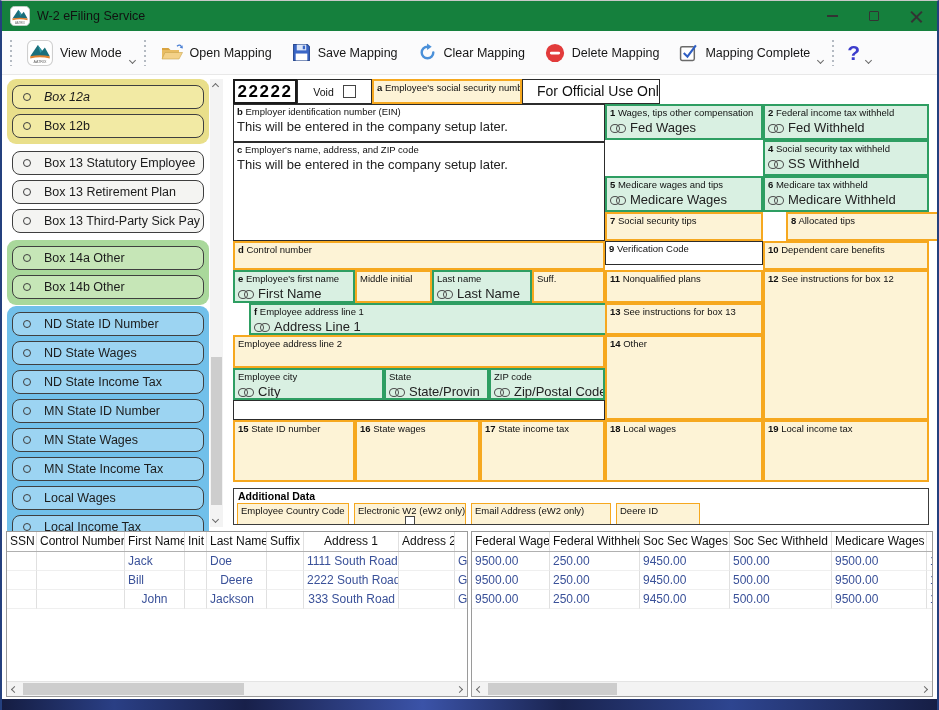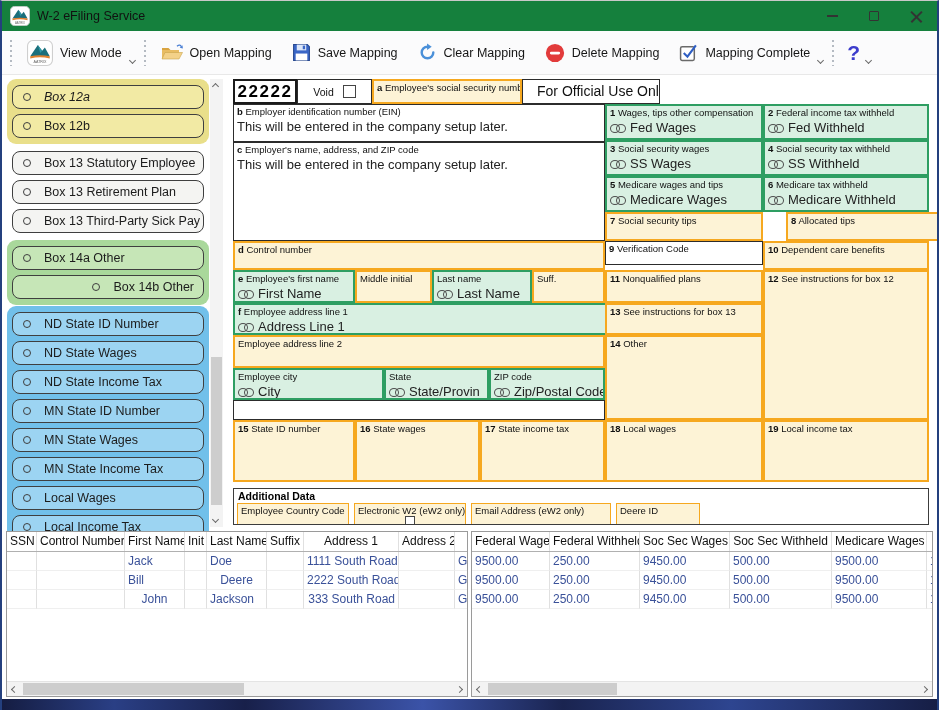--- a/index.html
+++ b/index.html
@@ -196,21 +196,21 @@
             <div class="sb-item" style="background: rgb(244, 244, 242);">
               <span class="sb-circle"></span>
               <span class="sb-label">Box 13 Third-Party Sick Pay</span>
             </div>
           </div>
           <div class="sb-group" style="background: rgb(169, 216, 155);">
             <div class="sb-item" style="background: rgb(198, 230, 183);">
               <span class="sb-circle"></span>
               <span class="sb-label">Box 14a Other</span>
             </div>
-            <div class="sb-item" style="background: rgb(198, 230, 183); justify-content: flex-end;">
+            <div class="sb-item" style="background: rgb(198, 230, 183);">
               <span class="sb-circle"></span>
               <span class="sb-label">Box 14b Other</span>
             </div>
           </div>
           <div class="sb-group" style="background: rgb(113, 192, 234);">
             <div class="sb-item" style="background: rgb(156, 212, 242);">
               <span class="sb-circle"></span>
               <span class="sb-label">ND State ID Number</span>
             </div>
             <div class="sb-item" style="background: rgb(156, 212, 242);">
@@ -297,21 +297,21 @@
         <div class="fl"><span>Last name</span></div>
         <div class="fv">
             <span class="chain"></span>
             <span>Last Name</span>
           </div>
       </div>
       <div class="fb yellow" style="left:304px;top:193px;width:73px;height:33px">
         <div class="fl"><span>Suff.</span></div>
       </div>
 
-      <div class="fb green" style="left:5px;top:226px;width:432px;height:32px">
+      <div class="fb green" style="left:21px;top:226px;width:432px;height:32px">
         <div class="fl"><b>f</b> <span>Employee address line 1</span></div>
         <div class="fv">
             <span class="chain"></span>
             <span>Address Line 1</span>
           </div>
       </div>
       <div class="fb yellow" style="left:5px;top:258px;width:372px;height:33px">
         <div class="fl"><span>Employee address line 2</span></div>
       </div>
       <div class="fb green" style="left:5px;top:291px;width:151px;height:32px">
@@ -342,27 +342,20 @@
         <div class="fv">
             <span class="chain"></span>
             <span>Fed Wages</span>
           </div>
       </div>
       <div class="fb green" style="left:535px;top:27px;width:166px;height:36px">
         <div class="fl"><b>2</b> <span>Federal income tax withheld</span></div>
         <div class="fv">
             <span class="chain"></span>
             <span>Fed Withheld</span>
-          </div>
-      </div>
-      <div class="fb green" style="left:377px;top:63px;width:158px;height:36px">
-        <div class="fl"><b>3</b> <span>Social security wages</span></div>
-        <div class="fv">
-            <span class="chain"></span>
-            <span>SS Wages</span>
           </div>
       </div>
       <div class="fb green" style="left:535px;top:63px;width:166px;height:36px">
         <div class="fl"><b>4</b> <span>Social security tax withheld</span></div>
         <div class="fv">
             <span class="chain"></span>
             <span>SS Withheld</span>
           </div>
       </div>
       <div class="fb green" style="left:377px;top:99px;width:158px;height:36px">

